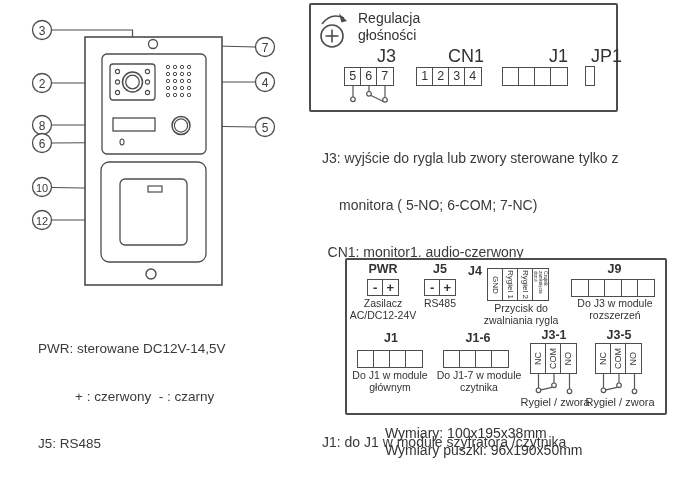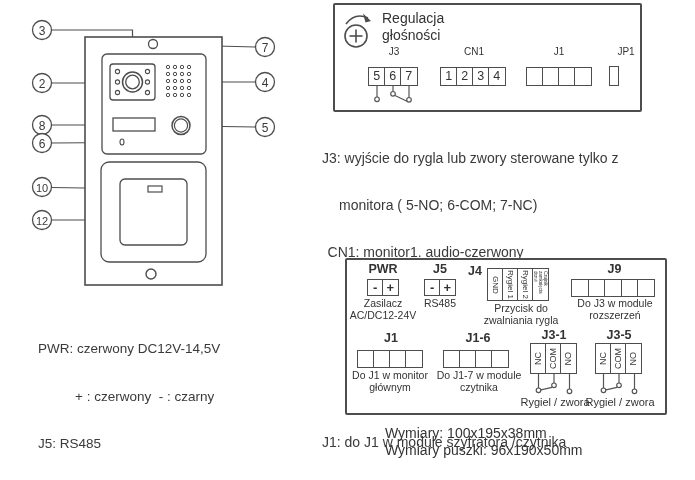--- a/index.html
+++ b/index.html
@@ -25,21 +25,21 @@
   .cell.sm{width:16.5px;height:16.5px;font-size:13px;font-weight:bold;}
   .cell.j9c{width:18px;height:17.5px;}
   .cell.bc{width:17.5px;height:17.5px;}
   .vcell{box-sizing:border-box;width:16.5px;height:33px;border:1.5px solid #4d4d4d;
         display:flex;align-items:center;justify-content:center;background:#fff;overflow:hidden;}
   .vcell + .vcell{margin-left:-1.5px;}
   .vcell span{writing-mode:vertical-rl;font-size:8px;letter-spacing:0;color:#333;}
   .vcell.relay{height:31px;}
   .vcell.relay span{transform:rotate(180deg);font-size:9px;}
   .vcell span.tiny{font-size:4.5px;line-height:5px;max-height:28px;}
-  .clabel{position:absolute;font-size:10px;text-align:center;color:#333;}
+  .clabel{position:absolute;font-size:18px;text-align:right;color:#333;}
   .blabel{position:absolute;font-size:12.5px;font-weight:bold;text-align:center;color:#333;}
   .cap{position:absolute;font-size:10.5px;line-height:11.5px;text-align:center;color:#333;}
   .vb-title{position:absolute;left:47px;top:5px;font-size:14px;line-height:17px;color:#333;}
   .dims{font-size:14px;line-height:16.5px;color:#333;}
   svg{display:block;}
 </style>
 </head>
 <body>
 
 <div class="page">
@@ -124,21 +124,21 @@
         <text x="42" y="147.5">6</text>
         <text x="42" y="191.5" font-size="11">10</text>
         <text x="42" y="224.5" font-size="11">12</text>
         <text x="265" y="51.5">7</text>
         <text x="265" y="86.5">4</text>
         <text x="265" y="131.5">5</text>
       </g>
     </g>
   </svg>
 
-  <div class="obox" style="left:333px;top:3px;width:305px;height:105px;">
+  <div class="obox" style="left:309px;top:3px;width:305px;height:105px;">
     <svg class="abs" style="left:4px;top:4px;" width="44" height="46" viewBox="0 0 44 46">
       <g stroke="#4d4d4d" fill="none" stroke-width="1.6">
         <circle cx="17" cy="27" r="11"></circle>
         <line x1="10.5" y1="27" x2="23.5" y2="27"></line>
         <line x1="17" y1="20.5" x2="17" y2="33.5"></line>
         <path d="M 7 15 Q 16 3 29 9" stroke-width="1.5"></path>
       </g>
       <polygon points="32,12 24,4.5 26.5,13.5" fill="#4d4d4d"></polygon>
     </svg>
     <div class="vb-title">
@@ -190,21 +190,21 @@
     <div class="rindent">monitora ( 5-NO; 6-COM; 7-NC)</div>
     <div><span class="cn1lab">CN1: monitor</span><span>1. audio-czerwony</span></div>
     <div class="itemindent">2. Masa-niebieski</div>
     <div class="itemindent"><span>3. zasilanie kamery z monitora-</span><span class="boldpart">żółty</span></div>
     <div class="itemindent">4. Video-biały</div>
     <div>J1: do J1 w module szyfratora /czytnika</div>
     
   </div>
 
   <div class="abs notes" style="left:38px;top:310px;width:300px;">
-    <div>PWR: czerwony DC12V-14,5V</div>
+    <div>PWR: sterowane DC12V-14,5V</div>
     <div class="indent1">+ : czerwony  - : czarny</div>
     <div>J5: RS485</div>
     
     
     
     
     
     
   </div>
 
@@ -261,21 +261,21 @@
     </div>
 
     <div class="blabel" style="left:10px;top:71px;width:68px;">J1</div>
     <div class="row" style="left:10px;top:90px;">
       <div class="cell bc"></div>
         <div class="cell bc"></div>
       <div class="cell bc"></div>
         <div class="cell bc"></div>
     </div>
     <div class="cap" style="left:0px;top:110px;width:86px;">
-      <div>Do J1 w monitor</div>
+      <div>Do J1 w module</div>
       <div>głównym</div>
     </div>
 
     <div class="blabel" style="left:95px;top:71px;width:72px;">J1-6</div>
     <div class="row" style="left:96px;top:90px;">
       <div class="cell bc"></div>
         <div class="cell bc"></div>
       <div class="cell bc"></div>
         <div class="cell bc"></div>
     </div>

